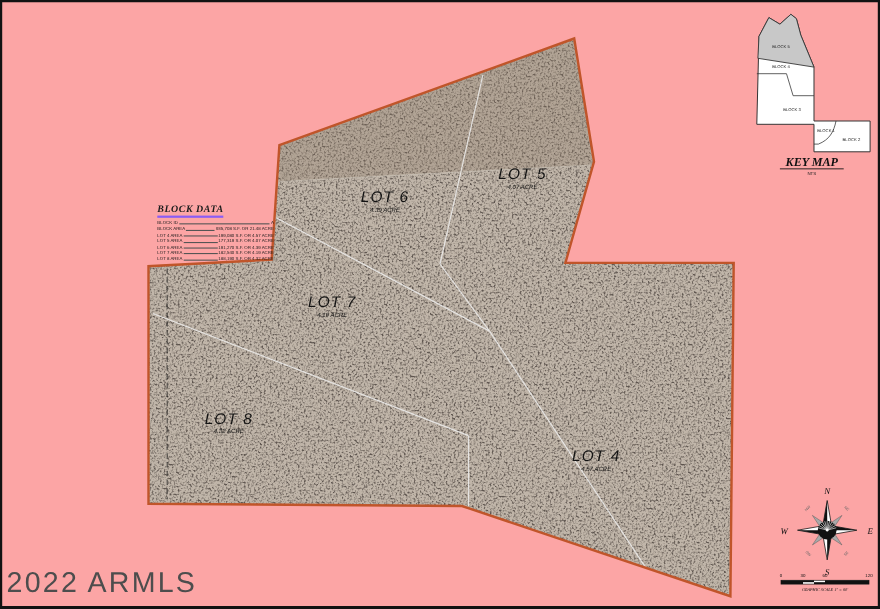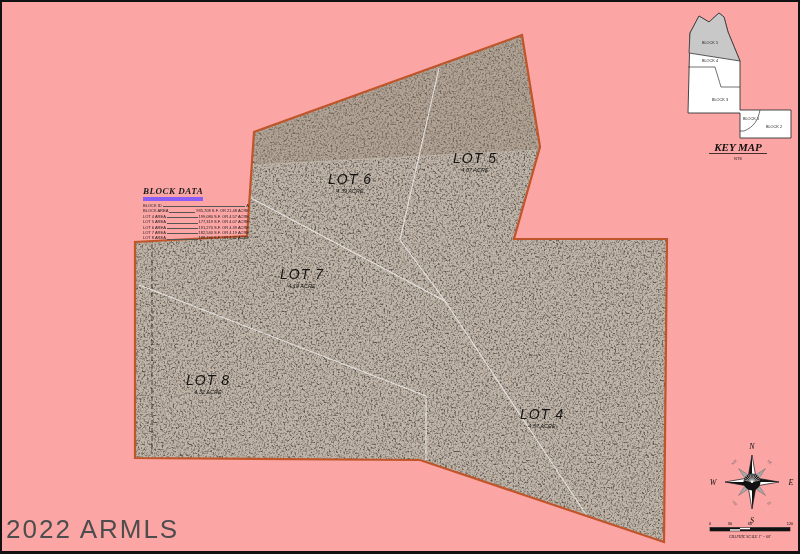--- a/index.html
+++ b/index.html
@@ -17,21 +17,21 @@
 
   
   .block-data{
     position:absolute;left:141px;top:178px;width:106px;
     color:#1c1c1c;
   }
   .block-data .bd-title{
     font-family:"Liberation Serif", serif;
     font-style:italic;font-weight:bold;
     font-size:9px;letter-spacing:0.5px;
-    border-bottom:4px solid #8b5cf6;
+    border-bottom:2px solid #8b5cf6;
     display:inline-block;padding-bottom:1px;margin-bottom:2px;
   }
   .bd-row{display:flex;align-items:flex-end;font-size:4px;line-height:5.4px;white-space:nowrap;}
   .bd-label{flex:0 0 auto;}
   .bd-leader{flex:1 1 auto;border-bottom:0.5px solid #555;margin:0 1px 1px 1px;min-width:4px;}
   .bd-value{flex:0 0 auto;}
 
   
   .key-map{position:absolute;left:676px;top:8px;width:120px;height:152px;}
 

